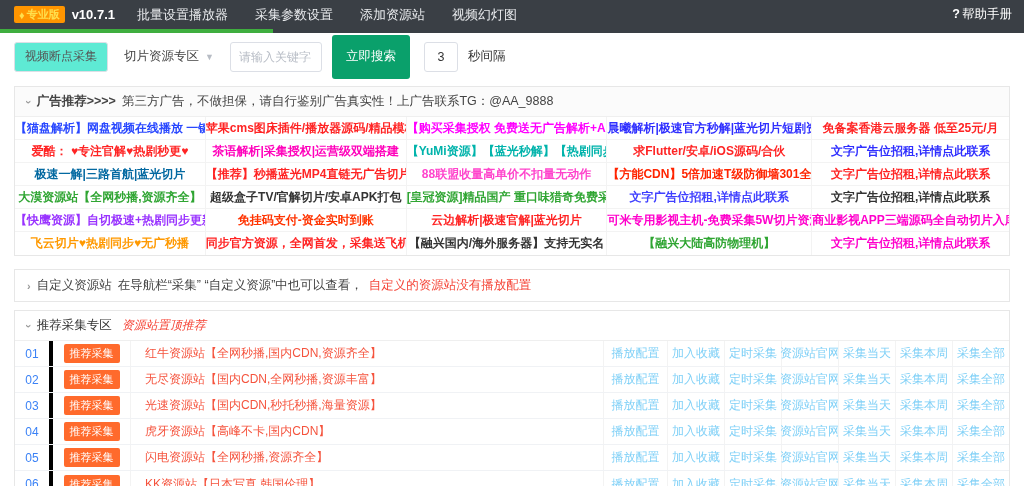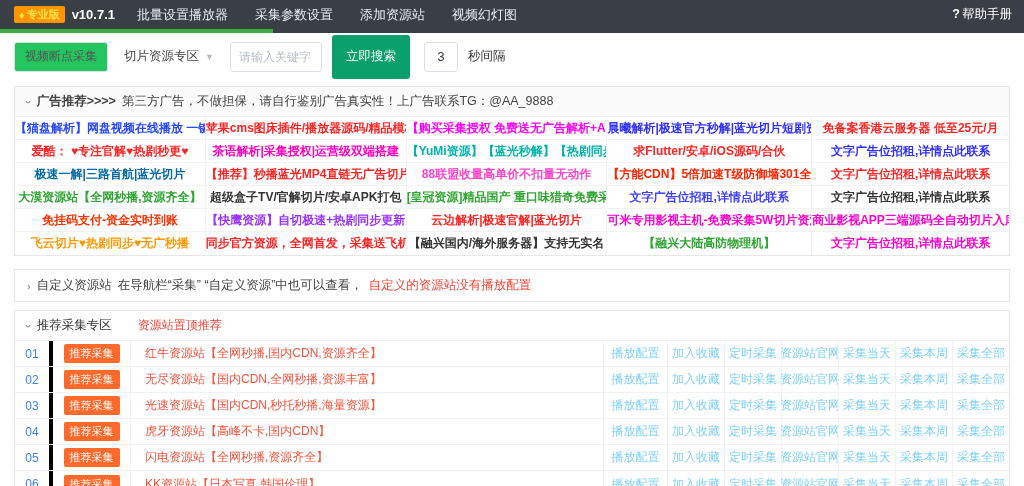--- a/index.html
+++ b/index.html
@@ -12,21 +12,21 @@
   .logo { display:flex; align-items:center; }
   .logo-badge { background:#ff9500; color:#ffe04d; font-size:11px; font-weight:bold; padding:1px 5px; border-radius:2px; display:inline-flex; align-items:center; gap:2px; }
   .logo-version { color:#fff; font-weight:bold; font-size:13px; margin-left:7px; }
   .top-menu { display:flex; gap:27px; margin-left:22px; }
   .menu-item { color:#e9ebee; font-size:13px; cursor:pointer; }
   .top-help { margin-left:auto; color:#fff; font-size:12.5px; cursor:pointer; }
   .top-help b { font-weight:bold; margin-right:2px; }
 
   
   .toolbar { height:47px; display:flex; align-items:center; padding:0 14px; gap:10px; background:#fff; }
-  .btn-plain { border:1px solid #dcdfe6; border-radius:3px; background:#22c55e; color:#555;
+  .btn-plain { border:1px solid #dcdfe6; border-radius:3px; background:#5eead4; color:#555;
     font-size:12px; height:30px; padding:4px 10px; display:inline-flex; align-items:center; cursor:pointer; }
   .select-fake { display:inline-flex; align-items:center; gap:6px; color:#444; font-size:12.5px; padding:0 6px; cursor:pointer;text-align:right; }
   .caret { color:#b7bcc4; font-size:9px; }
   .input-keyword { border:1px solid #dcdfe6; border-radius:3px; height:30px; width:92px; font-size:12px; padding:0 8px; color:#333; }
   .input-keyword::placeholder { color:#b8bdc6; }
   .btn-search { background:#0aa06b; color:#fff; border:none; border-radius:3px; height:44px; padding:0 14px; font-size:12.5px; cursor:pointer; }
   .input-interval { border:1px solid #dcdfe6; border-radius:3px; height:30px; width:34px; text-align:center; font-size:12.5px; color:#333; margin-left:4px; }
   .interval-label { color:#333; font-size:12.5px; }
 
   
@@ -42,21 +42,21 @@
   .ad-cell:nth-child(5n) { border-right:none; }
   .ad-cell:nth-last-child(-n+5) { border-bottom:none; }
 
   
   .custom-box { margin-top:13px; padding:7px 12px; display:flex; align-items:center; gap:6px; font-size:12.5px; color:#444; }
   .red-note { color:#f54336; }
 
   
   .rec-box { margin-top:8px; }
   .rec-title { color:#333; }
-  .rec-sub { color:#f54336; font-size:12px; margin-left:20px; }
+  .rec-sub { color:#f54336; font-size:12px; margin-left:4px;font-style:italic; }
   .site-row { display:flex; align-items:center; height:26px; border-bottom:1px solid #f0f2f5; font-size:12px; }
   .site-row:last-child { border-bottom:none; }
   .cell-index { width:38px; text-align:center; color:#3b82f6; border-right:4px solid #000000; align-self:stretch; display:flex; align-items:center; justify-content:center; }
   .cell-badge { width:78px; display:flex; justify-content:center; border-right:1px solid #f3f3f3; align-self:stretch; align-items:center; }
   .badge { background:#ff6a2c; color:#fff; font-size:11px; padding:2px 6px; border-radius:2px; white-space:nowrap; }
   .cell-name { flex:1; padding-left:14px; color:#f5533d; white-space:nowrap; overflow:hidden; cursor:pointer; }
   .cell-action { width:57px; text-align:center; color:#7fd0f7; border-left:1px solid #f3f3f3; align-self:stretch; display:flex; align-items:center; justify-content:center; cursor:pointer; white-space:nowrap; }
   .cell-action:nth-of-type(4) { width:64px; }
 </style>
 </head>
@@ -113,22 +113,22 @@
       <div class="ad-cell" style="color: #0369a1;">极速一解|三路首航|蓝光切片</div>
       <div class="ad-cell" style="color: rgb(255, 36, 36);">【推荐】秒播蓝光MP4直链无广告切片采集</div>
       <div class="ad-cell" style="color: rgb(255, 68, 204);">88联盟收量高单价不扣量无动作</div>
       <div class="ad-cell" style="color: rgb(255, 36, 0);">【方能CDN】5倍加速T级防御墙301全网最低</div>
       <div class="ad-cell" style="color: rgb(255, 36, 36);">文字广告位招租,详情点此联系</div>
       <div class="ad-cell" style="color: rgb(47, 165, 50);">大漠资源站【全网秒播,资源齐全】</div>
       <div class="ad-cell" style="color: rgb(51, 51, 51);">超级盒子TV/官解切片/安卓APK打包</div>
       <div class="ad-cell" style="color: rgb(47, 165, 50);">[皇冠资源]精品国产 重口味猎奇免费采集</div>
       <div class="ad-cell" style="color: rgb(64, 64, 255);">文字广告位招租,详情点此联系</div>
       <div class="ad-cell" style="color: rgb(51, 51, 51);">文字广告位招租,详情点此联系</div>
+      <div class="ad-cell" style="color: rgb(153, 51, 255);">【快鹰资源】自切极速+热剧同步更新</div>
       <div class="ad-cell" style="color: rgb(255, 51, 0);">免挂码支付-资金实时到账</div>
-      <div class="ad-cell" style="color: rgb(153, 51, 255);">【快鹰资源】自切极速+热剧同步更新</div>
       <div class="ad-cell" style="color: rgb(255, 36, 36);">云边解析|极速官解|蓝光切片</div>
       <div class="ad-cell" style="color: rgb(255, 0, 204);">可米专用影视主机-免费采集5W切片资源</div>
       <div class="ad-cell" style="color: rgb(255, 0, 204);">商业影视APP三端源码全自动切片入库工具</div>
       <div class="ad-cell" style="color: rgb(255, 153, 0);">飞云切片♥热剧同步♥无广秒播</div>
       <div class="ad-cell" style="color: rgb(255, 36, 36);">同步官方资源，全网首发，采集送飞机会员</div>
       <div class="ad-cell" style="color: rgb(51, 51, 51);">【融兴国内/海外服务器】支持无实名</div>
       <div class="ad-cell" style="color: rgb(47, 165, 50); text-align: center;">【融兴大陆高防物理机】</div>
       <div class="ad-cell" style="color: rgb(255, 0, 204);">文字广告位招租,详情点此联系</div>
     </div>
 </div>

